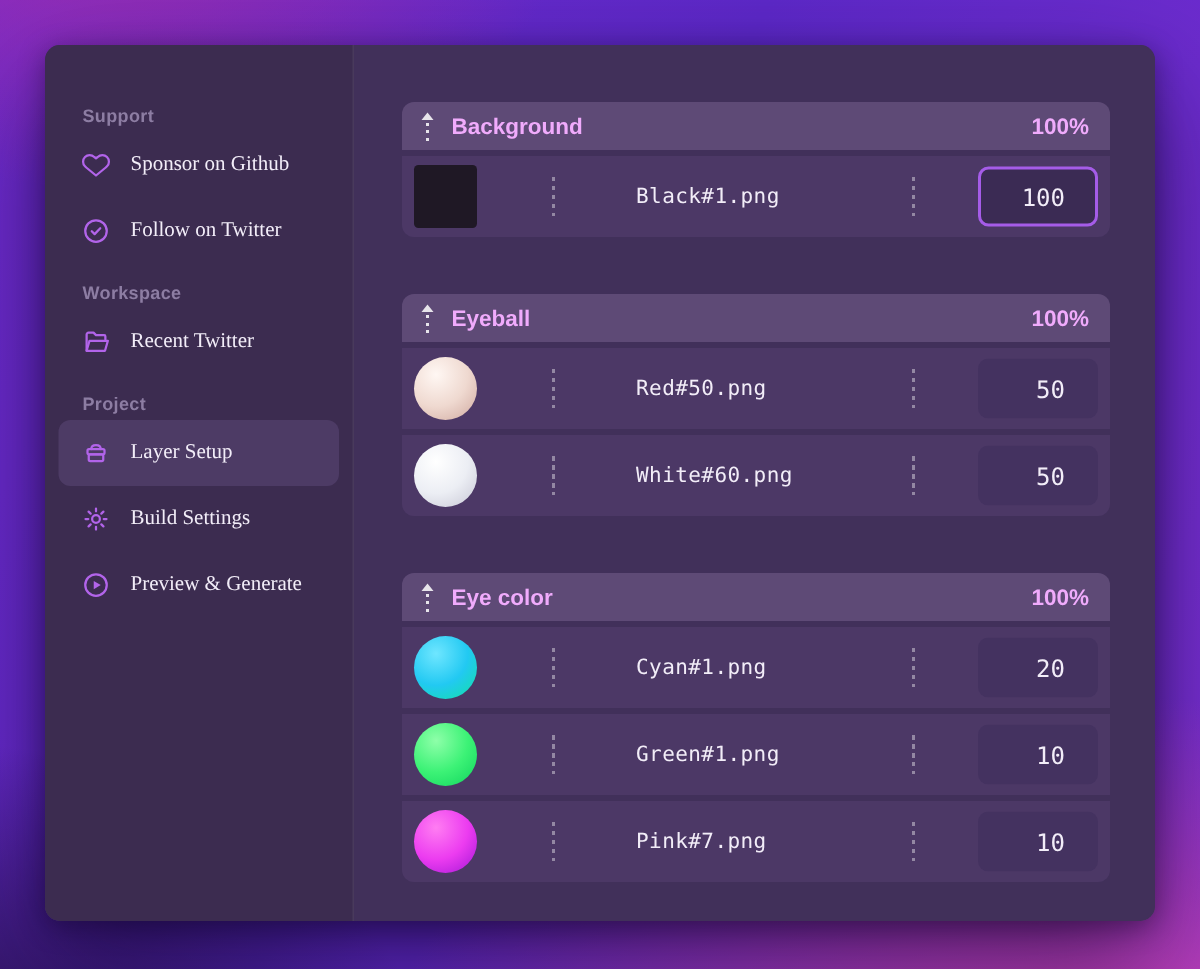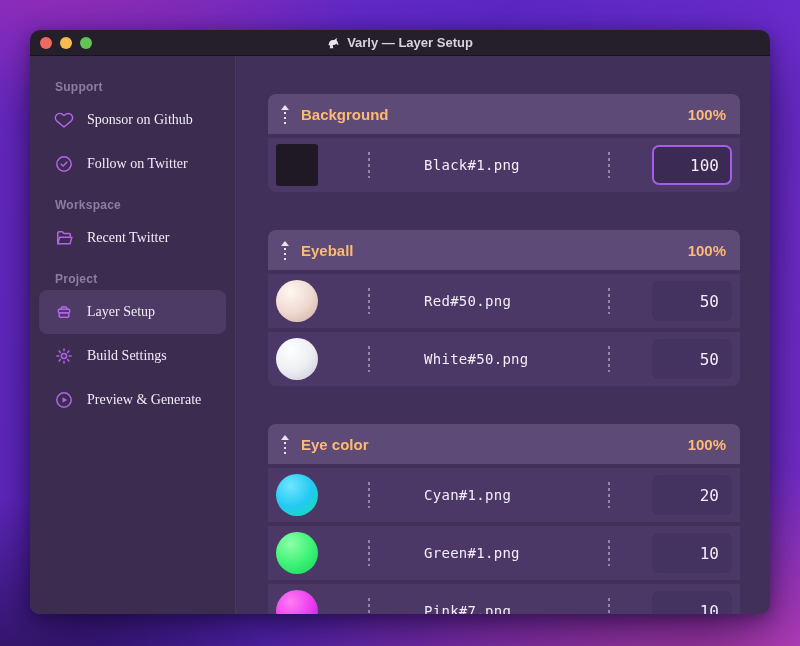--- a/index.html
+++ b/index.html
@@ -29,39 +29,39 @@
   }
   .traffic { position:absolute; left:10px; top:0; height:100%; display:flex; align-items:center; gap:8px; }
   .light { width:12px; height:12px; border-radius:50%; }
   .titletext { display:flex; align-items:center; gap:6px; color:#d8d2e0; font-size:13px; font-weight:700; }
   .titletext svg { width:14px; height:14px; display:block; }
 
   
   .appbody { flex:1; min-height:0; display:flex; background:#41305a; }
 
   
-  .sidebar { flex:0 0 206px; background:#3c2c50; border-right:1px solid rgba(255,255,255,.07); padding-top:12px; }
+  .sidebar { flex:0 0 206px; background:#3c2c50; border-right:1px solid rgba(255,255,255,.07); padding-top:28px; }
   .section-label { font-size:12px; font-weight:700; color:#8d7da3; letter-spacing:.02em; margin:12px 0 4px 25px; }
   .side-item {
     height:44px; margin:0 9px; padding:0 15px; border-radius:8px;
     display:flex; align-items:center; gap:13px;
     color:#f2edf8; font-size:14px; cursor:default;font-family:Liberation Serif, serif;
   }
   .side-item.active { background:#4d3b65; }
   .side-item .icon { width:20px; height:20px; flex:0 0 20px; }
   .side-item .icon svg { width:20px; height:20px; display:block; stroke:var(--accent-icon); stroke-width:1.8; fill:none; stroke-linecap:round; stroke-linejoin:round; }
   .side-item .icon svg .fillpart { fill:var(--accent-icon); stroke:none; }
 
   
   .main { flex:1; min-width:0; padding:38px 30px 0 32px; overflow:hidden; background:#41305a; }
   .group { margin-bottom:38px; }
   .group-header {
-    height:40px; background:#5e4a76; border-radius:8px 8px 0 0; margin-bottom:4px;
+    height:32px; background:#5e4a76; border-radius:8px 8px 0 0; margin-bottom:4px;
     display:flex; align-items:center; padding:0 14px 0 12px;
-    color:#fdba74; font-size:15px; font-weight:700;
+    color:#f0abfc; font-size:15px; font-weight:700;
   }
   .group-title { margin-left:12px; }
   .group-weight { margin-left:auto; }
 
   .drag-handle { width:9px; height:19px; display:flex; flex-direction:column; align-items:center; cursor:grab; }
   .drag-handle .tip { width:0; height:0; border-left:4px solid transparent; border-right:4px solid transparent; border-bottom:5px solid rgba(255,255,255,.85); }
   .drag-handle .dots { width:2px; flex:1; margin-top:2px;
     background-image:repeating-linear-gradient(to bottom, rgba(255,255,255,.85) 0 2px, transparent 2px 5px); }
 
   .layer-row {
@@ -75,43 +75,30 @@
   .thumb.square { border-radius:3px; }
   .thumb.sphere { border-radius:50%; }
   .vdash { width:2px; height:26px; flex:0 0 2px;
     background-image:repeating-linear-gradient(to bottom, rgba(255,255,255,.4) 0 3px, transparent 3px 6px); }
   .filename { font-family:"DejaVu Sans Mono", monospace; font-size:14px; margin-left:22px; letter-spacing:.02em; }
   .spacer { flex:1; }
   .value-input {
     width:80px; height:40px; margin-left:10px; flex:0 0 80px;
     background:#443260; border:2px solid transparent; border-radius:7px;
     color:#f2edf8; font-family:"DejaVu Sans Mono", monospace; font-size:16px;
-    text-align:right; padding:0 11px; outline:none;
+    text-align:right; padding:0 20px; outline:none;
   }
   .value-input.focused { border-color:var(--accent); background:#3b2b54; }
 </style>
 </head>
 <body>
 
 <div class="desktop">
   <div class="window">
 
-    <div class="titlebar">
-      <div class="traffic">
-        <span class="light" style="background: rgb(238, 106, 95);"></span>
-        <span class="light" style="background: rgb(245, 189, 79);"></span>
-        <span class="light" style="background: rgb(97, 196, 84);"></span>
-      </div>
-      <div class="titletext">
-        <svg viewBox="0 0 24 24" fill="#e9e4f0">
-            <path d="M3.2 14c0-4 3-7 7-7h2.2l4.8-4-1 4.4c1.5 1 2.4 2.7 2.4 4.6 0 .6 1.6 1.5 1.1 2.5-.4.8-1.9.6-2.6-.1l-1.4-1.4c-.8 1.6-2.4 2.6-4.5 2.6h-1.4l.9 5.4h-6l.9-4.3c-1.3-.7-3.4-1.2-3.4-2.7z"></path>
-          </svg>
-        <span>Varly — Layer Setup</span>
-      </div>
-    </div>
 
     <div class="appbody">
 
       <nav class="sidebar" id="sidebar">
   <div>
     <div class="section-label">Support</div>
 
   <div class="side-item">
     <span class="icon">
                 <svg viewBox="0 0 24 24">
@@ -220,21 +207,21 @@
     <span class="vdash"></span>
     <span class="filename">Red#50.png</span>
     <span class="spacer"></span>
     <span class="vdash"></span>
     <input class="value-input" readonly="" value="50" style="">
   </div>
 
   <div class="layer-row">
     <span class="thumb sphere" style="background: radial-gradient(circle at 35% 28%, rgb(255, 255, 255) 0%, rgb(236, 238, 244) 52%, rgb(198, 198, 212) 100%);"></span>
     <span class="vdash"></span>
-    <span class="filename">White#50.png</span>
+    <span class="filename">White#60.png</span>
     <span class="spacer"></span>
     <span class="vdash"></span>
     <input class="value-input" readonly="" value="50" style="">
   </div>
 </div>
   </section>
 
   <section class="group">
     <div class="group-header">
       <span class="drag-handle">

